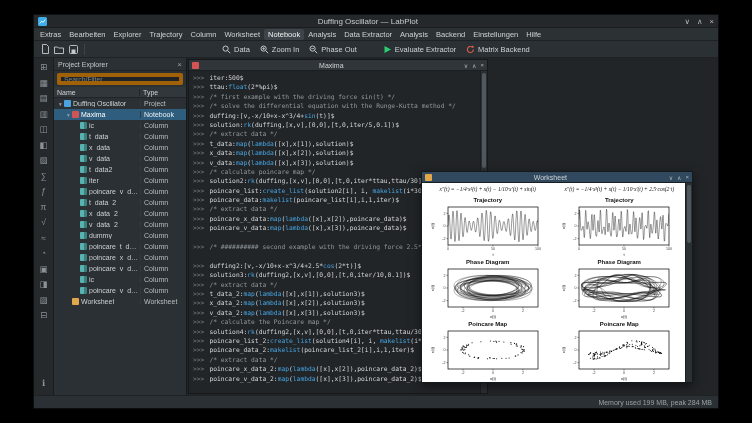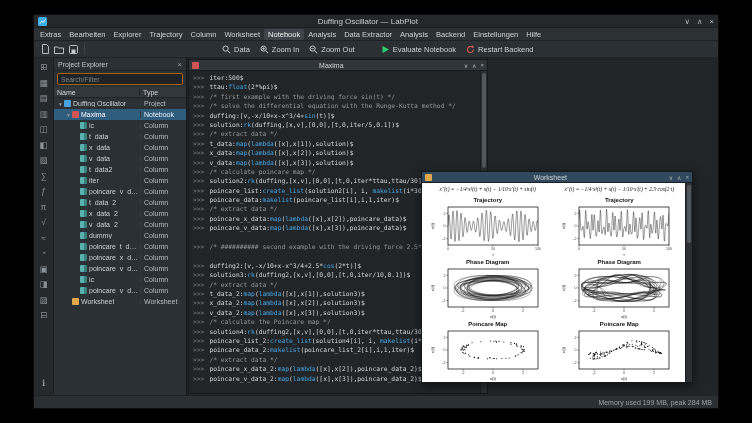--- a/index.html
+++ b/index.html
@@ -26,21 +26,21 @@
   
   .mainrow{flex:1;display:flex;overflow:hidden}
   .toolstrip{width:20px;background:#25292c;border-right:1px solid #1a1d20;display:flex;flex-direction:column;align-items:center;padding:3px 0;flex:none}
   .tsicons{display:flex;flex-direction:column;align-items:center;gap:3.5px}
   .tsico{width:13px;height:12px;font-size:8.5px;line-height:12px;text-align:center;color:#8b9398}
   .tsbottom{margin-top:auto;margin-bottom:3px}
   
   .explorer{width:133px;background:#2b3034;border-right:1px solid #16191c;display:flex;flex-direction:column;flex:none;font-size:7px}
   .exhead{height:13px;display:flex;align-items:center;justify-content:space-between;padding:0 4px;color:#c4c8ca;border-bottom:1px solid #202428;flex:none}
   .exclose{color:#9aa0a5;font-size:8px}
-  .search{margin:2px 3px;height:12px;background:#1f2327;border:1px solid #a16207;border-radius:2px;color:#c4c8ca;font-size:6.8px;padding:0 3px;width:calc(100% - 6px);font-family:"Liberation Sans","DejaVu Sans",sans-serif}
+  .search{margin:2px 3px;height:12px;background:#1f2327;border:4px solid #a16207;border-radius:2px;color:#c4c8ca;font-size:6.8px;padding:0 3px;width:calc(100% - 6px);font-family:"Liberation Sans","DejaVu Sans",sans-serif}
   .search::placeholder{color:#7d858a}
   .thead{height:11px;background:#32373c;border-bottom:1px solid #202428;display:flex;align-items:center;color:#cfd2d4;flex:none}
   .thc{padding-left:3px}
   .thc.name{flex:1;border-right:1px solid #23272b}
   .thc.type{width:46px}
   .tree{flex:1;overflow:hidden}
   .trow{display:flex;align-items:center;height:11px;color:#ccd0d2}
   .trow.selected{background:#2e5d7d;color:#fff}
   .tc.name{flex:1;display:flex;align-items:center;overflow:hidden;white-space:nowrap}
   .tc.type{width:46px;padding-left:3px;border-left:1px solid #33383d;color:#b9bdc0;overflow:hidden;white-space:nowrap}
@@ -156,35 +156,35 @@
             <line x1="3.6" y1="2.2" x2="3.6" y2="5" stroke="#c6cacd" stroke-width="0.8"></line>
           </svg>
         <span>Zoom In</span>
       </span>
       <span class="tbtn">
         <svg width="9" height="9" viewBox="0 0 9 9">
             <circle cx="3.6" cy="3.6" r="2.6" fill="none" stroke="#c6cacd" stroke-width="1"></circle>
             <line x1="5.6" y1="5.6" x2="8.2" y2="8.2" stroke="#c6cacd" stroke-width="1"></line>
             <line x1="2.2" y1="3.6" x2="5" y2="3.6" stroke="#c6cacd" stroke-width="0.8"></line>
           </svg>
-        <span>Zoom Out</span>
+        <span>Phase Out</span>
       </span>
       <span class="tgap"></span>
       <span class="tbtn">
         <svg width="9" height="9" viewBox="0 0 9 9">
             <polygon points="1.5,1 8,4.5 1.5,8" fill="#2ecc71"></polygon>
           </svg>
-        <span>Evaluate Notebook</span>
+        <span>Evaluate Extractor</span>
       </span>
       <span class="tbtn">
         <svg width="9" height="9" viewBox="0 0 9 9">
             <path d="M7.4 4.6a3 3 0 1 1-1-2.3" fill="none" stroke="#e05c4b" stroke-width="1.1"></path>
             <polygon points="6.1,0.4 8.5,2 5.9,3.1" fill="#e05c4b"></polygon>
           </svg>
-        <span>Restart Backend</span>
+        <span>Matrix Backend</span>
       </span>
     </div>
 
     <div class="mainrow">
 
       <div class="toolstrip">
         <div class="tsicons" id="tsicons">
 
         <span class="tsico">⊞</span>
             <span class="tsico">▦</span>

